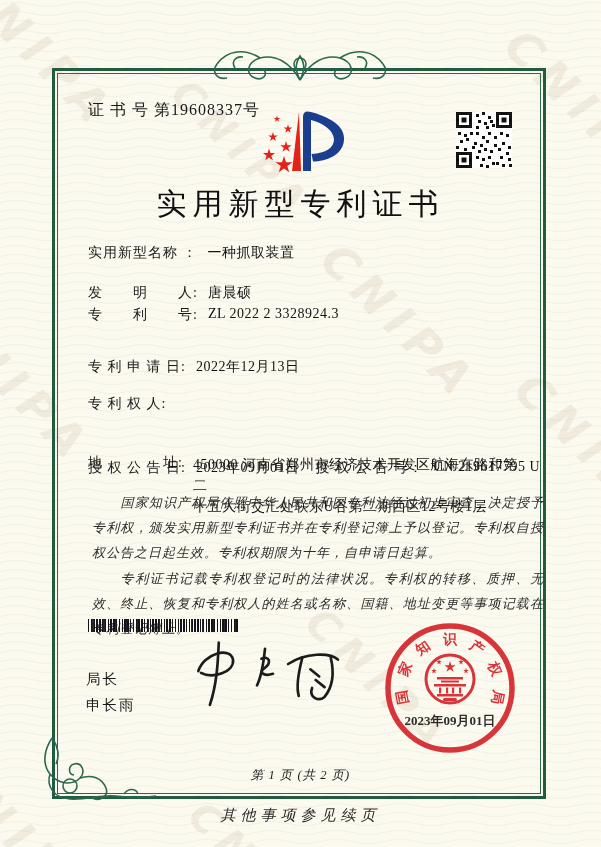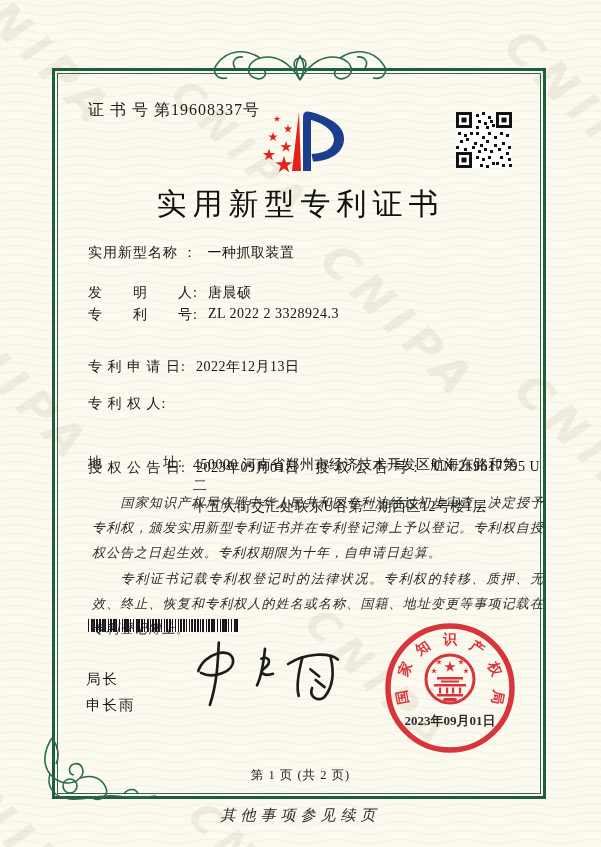--- a/index.html
+++ b/index.html
@@ -57,21 +57,21 @@
     position:absolute;left:88px;top:619px;width:151px;height:13px;
     background:
       repeating-linear-gradient(90deg,#15131a 0 1.5px,transparent 1.5px 2.8px),
       repeating-linear-gradient(90deg,transparent 0 4px,#2a2630 4px 6px,transparent 6px 11px);
   }
   .director{position:absolute;left:86px;top:666px;font-size:14.5px;line-height:26px;letter-spacing:2px;}
   .signature{position:absolute;left:168px;top:632px;}
   .seal{position:absolute;left:380px;top:618px;}
   .page-footer{
     position:absolute;left:0;top:767px;width:601px;text-align:center;
-    font-size:12.5px;letter-spacing:1px;
+    font-size:12.5px;letter-spacing:1px;font-style:italic;
   }
   .note{
     position:absolute;left:0;top:806px;width:601px;text-align:center;
     font-size:15px;font-style:italic;letter-spacing:5px;color:#2b2b2b;
   }
 </style>
 </head>
 <body>
 
 <div class="page">

